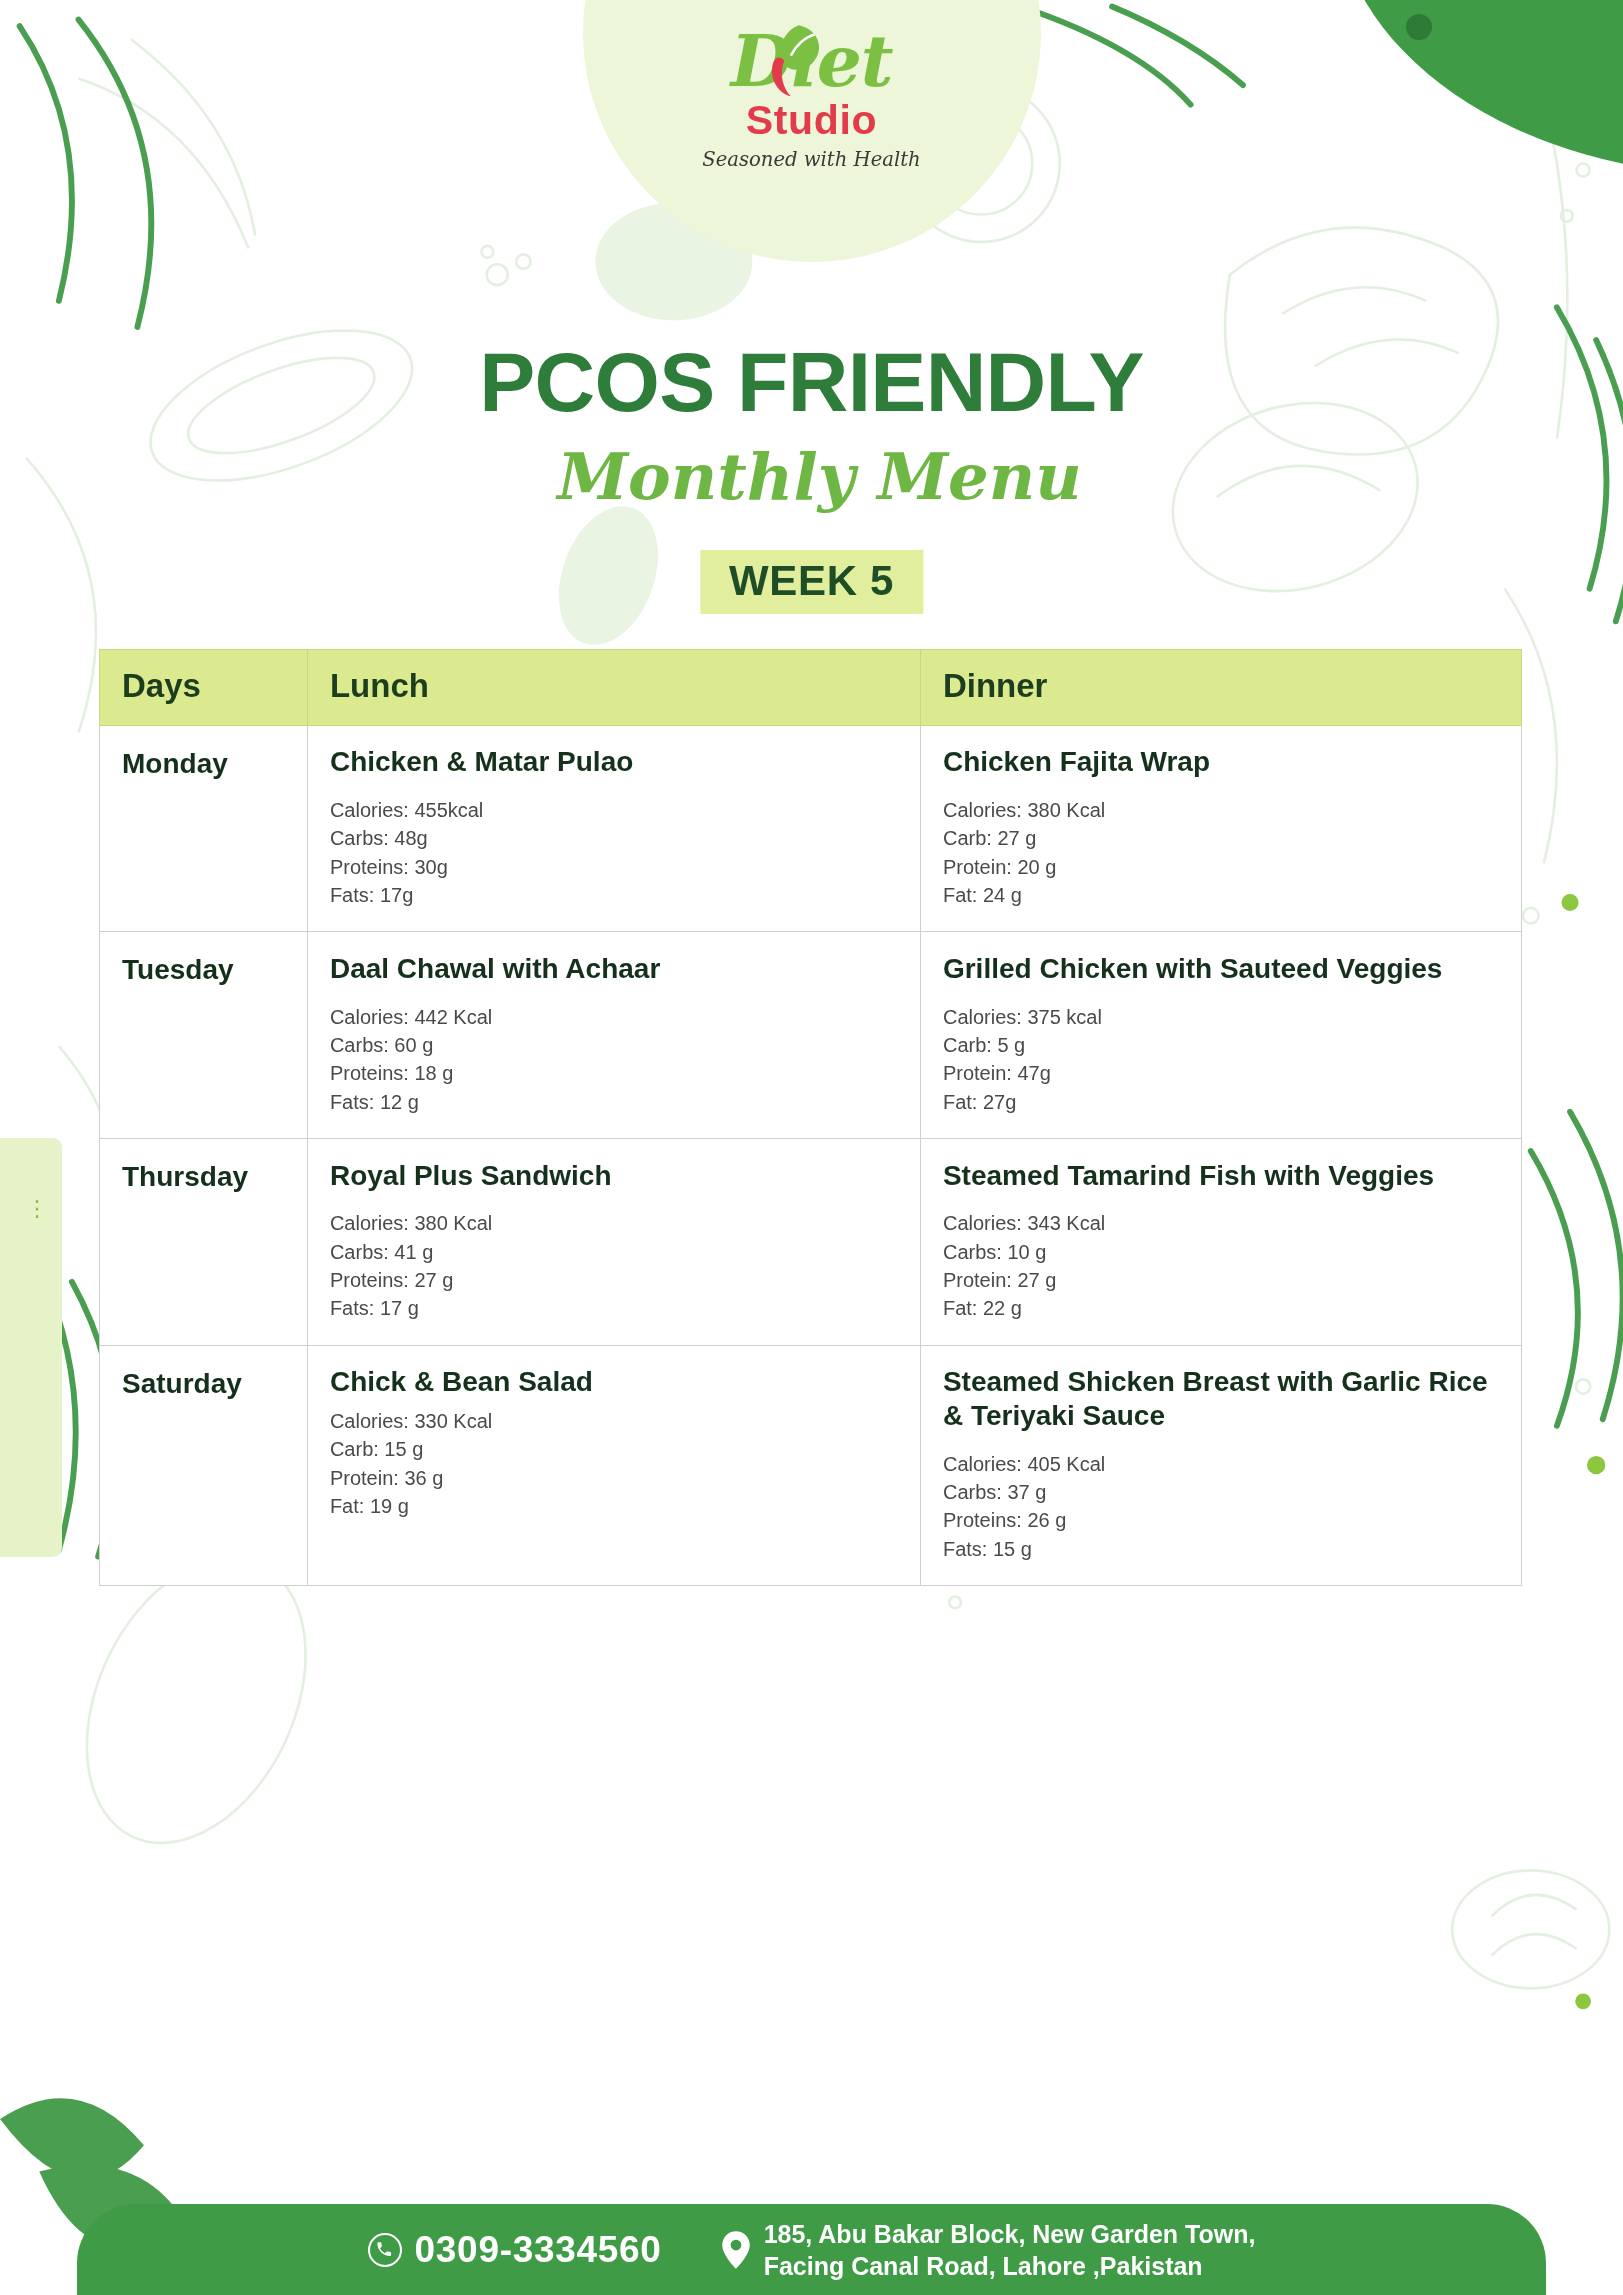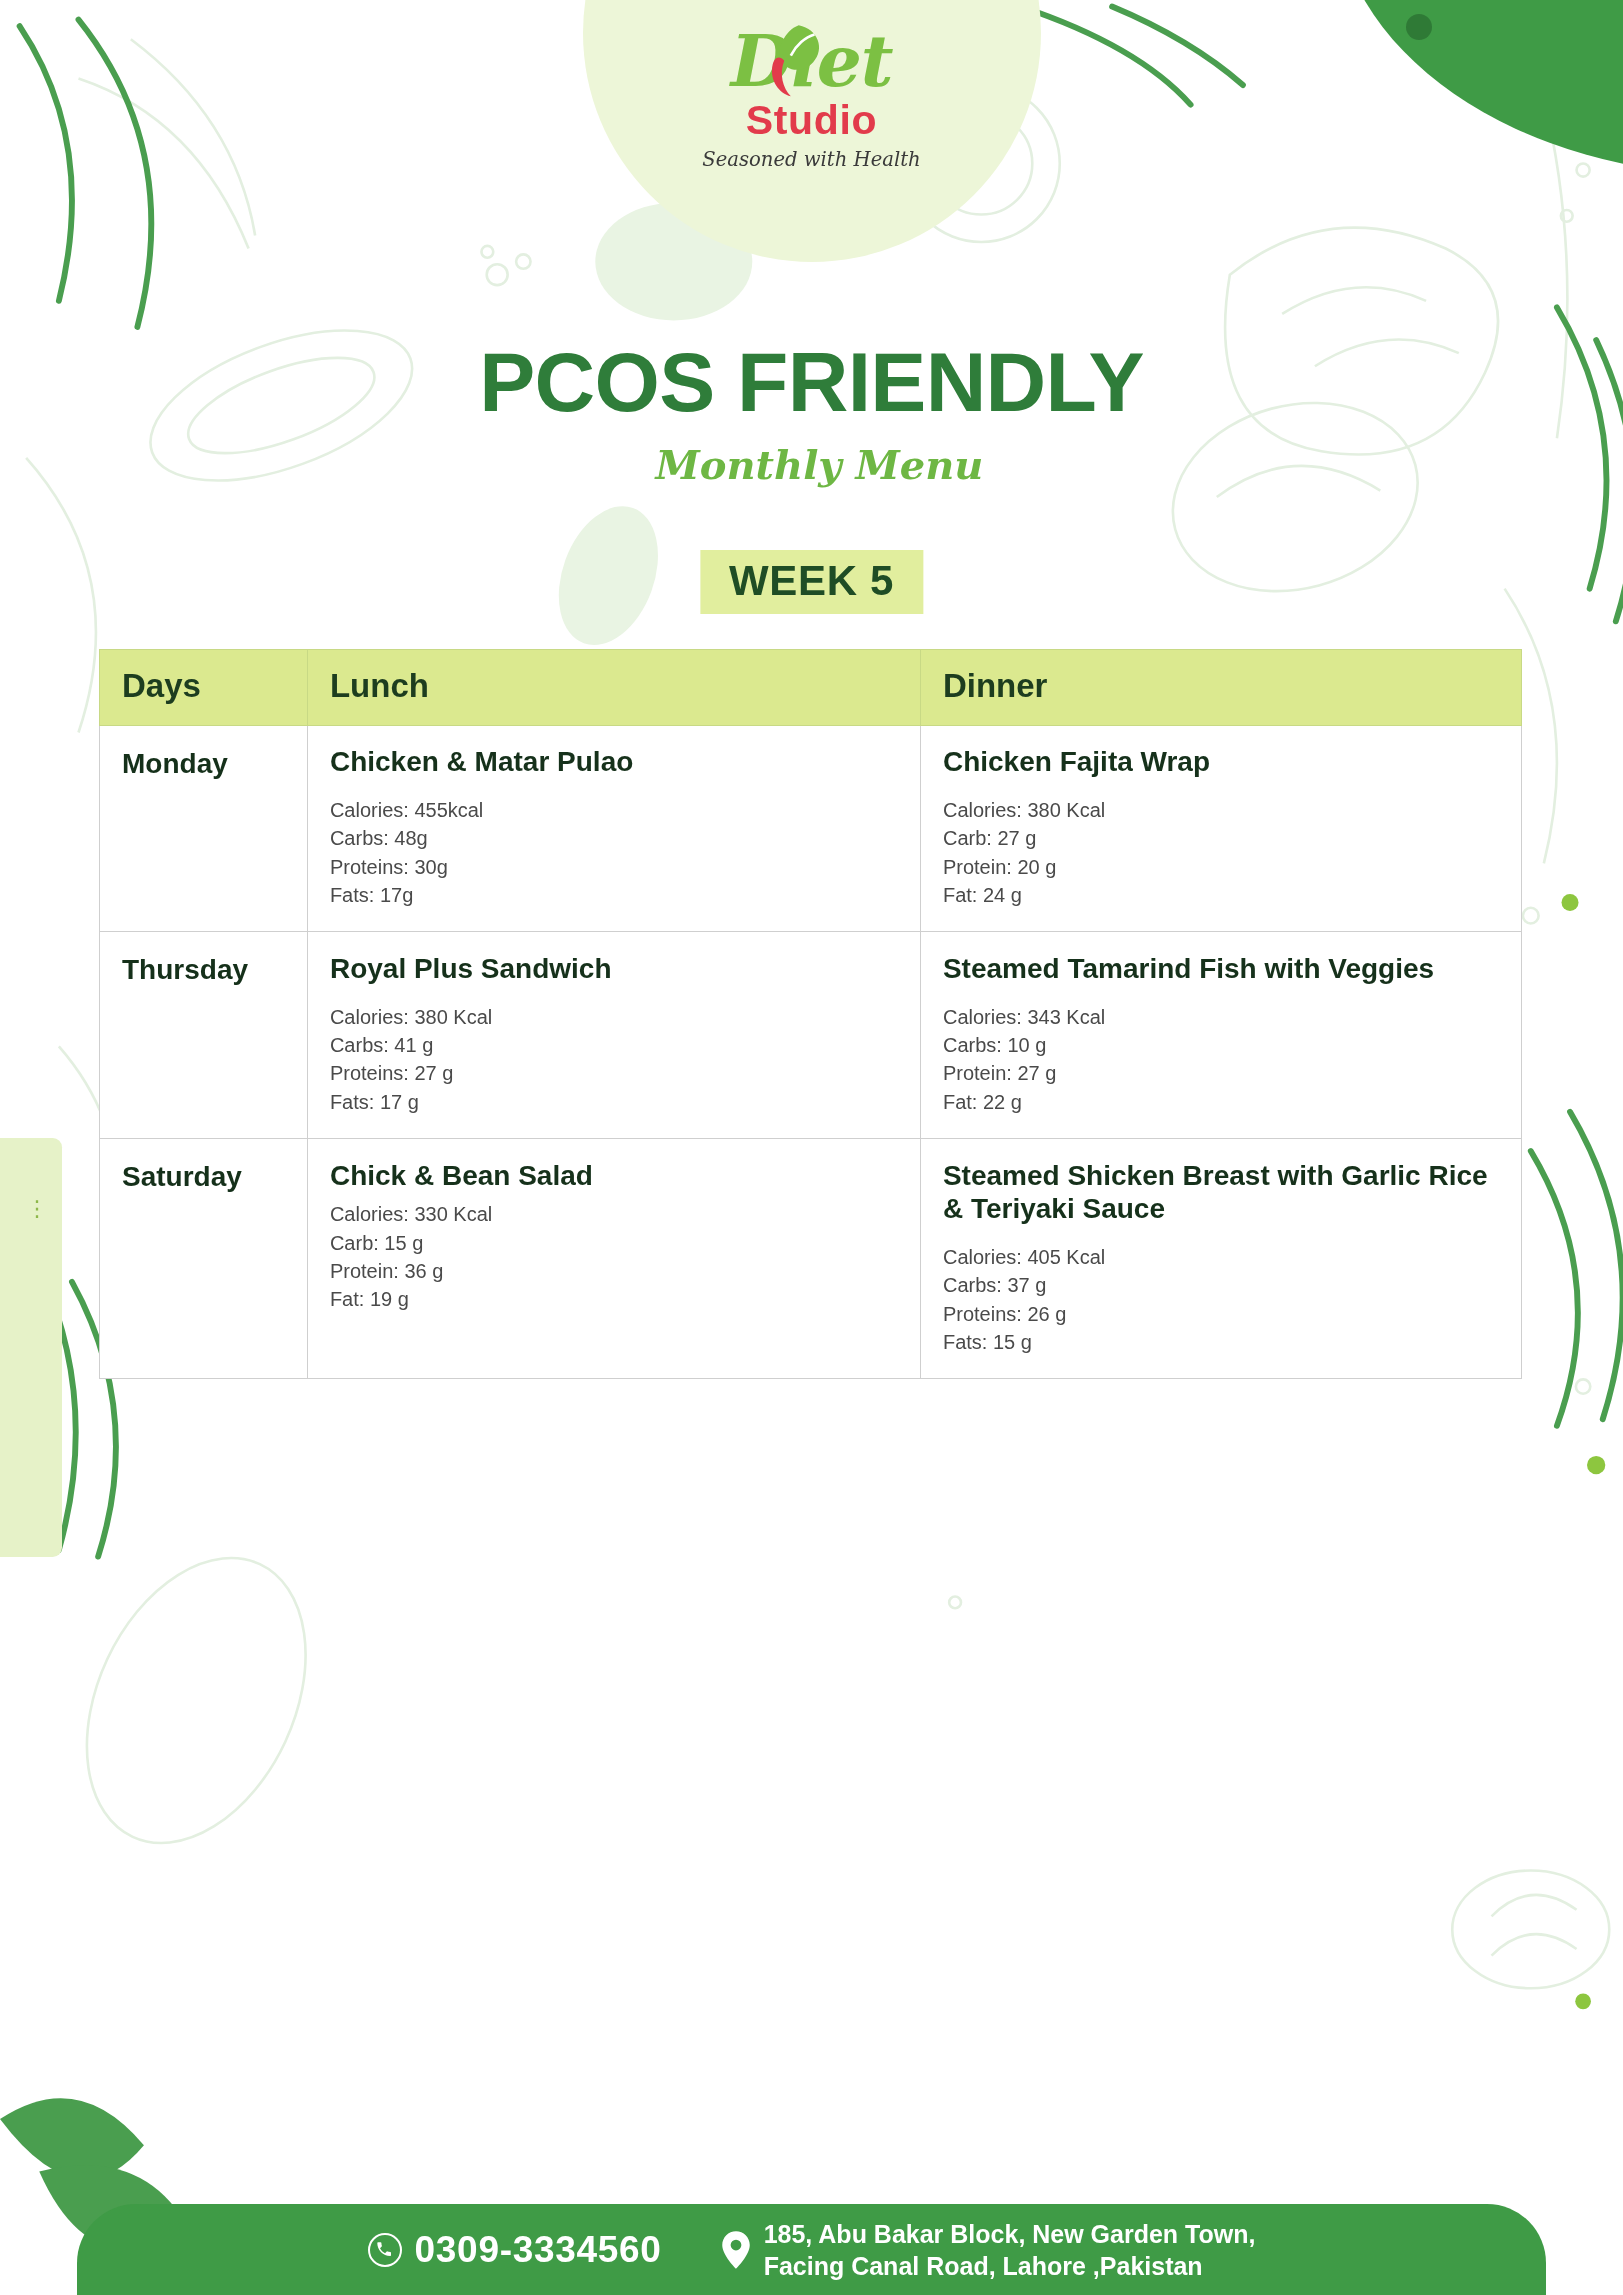--- a/index.html
+++ b/index.html
@@ -95,21 +95,21 @@
     letter-spacing:-0.7px;
     color:#2f7d3a;
     line-height:1;
   }
   .title-script {
     position:absolute; top:445px; left:16px; right:0;
     text-align:center;
     font-family:"DejaVu Serif", serif;
     font-style:italic;
     font-weight:700;
-    font-size: 40px;
+    font-size: 64px;
     color:#6eb744;
     line-height:1;
   }
   .week-badge {
     position:absolute; top:550px; left:50%; transform:translateX(-50%);
     background:#e1ee9e;
     padding: 6.5px 29px 9.2px 29px;
     font-weight:700;
     font-size:42px;
     color:#1f4d25;
@@ -308,20 +308,37 @@
         </td>
         <td>
           <p class="meal-name">Chicken Fajita Wrap</p>
           <p class="macros gap" style="white-space: pre-line;">Calories: 380 Kcal
 Carb: 27 g
 Protein: 20 g
 Fat: 24 g</p>
         </td>
       </tr>
       <tr>
+        <td class="day-cell">Tuesday</td>
+        <td>
+          <p class="meal-name">Daal Chawal with Achaar</p>
+          <p class="macros gap" style="white-space: pre-line;">Calories: 442 Kcal
+Carbs: 60 g
+Proteins: 18 g
+Fats: 12 g</p>
+        </td>
+        <td>
+          <p class="meal-name">Grilled Chicken with Sauteed Veggies</p>
+          <p class="macros gap" style="white-space: pre-line;">Calories: 375 kcal
+Carb: 5 g
+Protein: 47g
+Fat: 27g</p>
+        </td>
+      </tr>
+      <tr>
         <td class="day-cell">Thursday</td>
         <td>
           <p class="meal-name">Royal Plus Sandwich</p>
           <p class="macros gap" style="white-space: pre-line;">Calories: 380 Kcal
 Carbs: 41 g
 Proteins: 27 g
 Fats: 17 g</p>
         </td>
         <td>
           <p class="meal-name">Steamed Tamarind Fish with Veggies</p>

